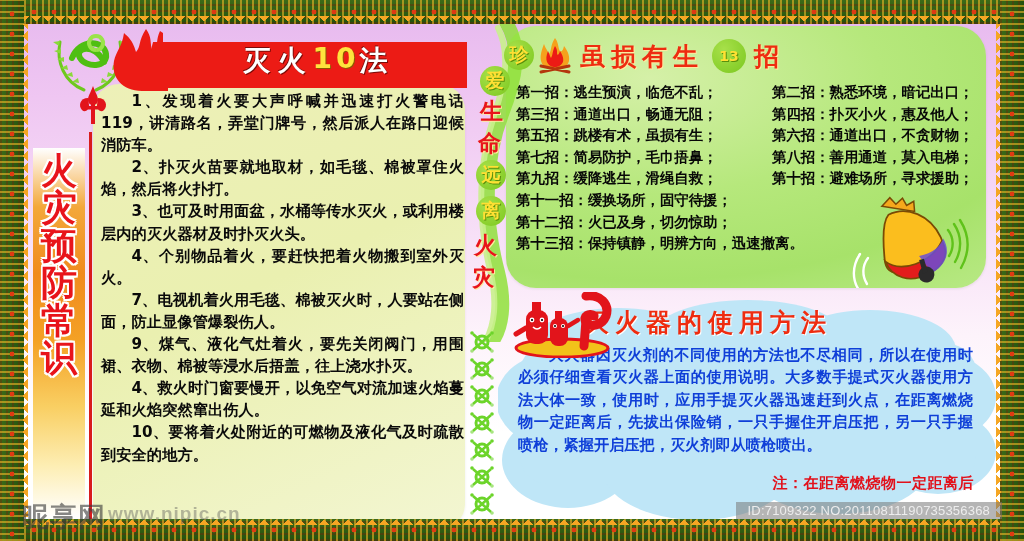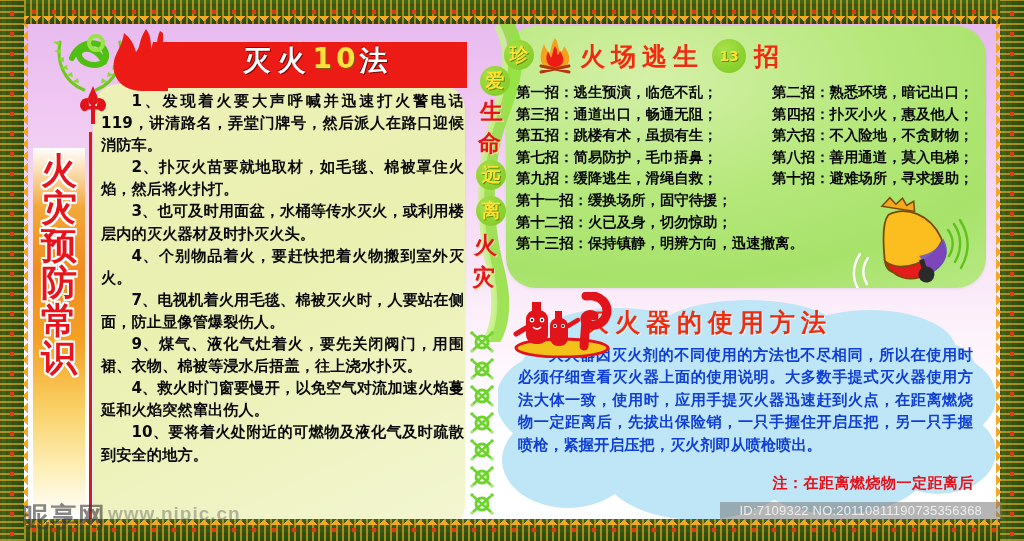--- a/index.html
+++ b/index.html
@@ -182,21 +182,21 @@
     letter-spacing:1px;
   }
   #wm-url{
     position:absolute;left:108px;bottom:16px;z-index:40;
     font-size:19px;font-weight:bold;color:rgba(90,90,90,.42);letter-spacing:1px;
     font-family:"Liberation Sans",sans-serif;
   }
   #wm-id{
     position:absolute;right:22px;bottom:22px;z-index:40;
     background:rgba(120,120,120,.55);color:#ededed;
-    font-size:13px;padding:1px 20px;letter-spacing:.2px;
+    font-size:13px;padding:1px 12px;letter-spacing:.2px;
     font-family:"Liberation Sans",sans-serif;
   }
 </style>
 </head>
 <body>
 
 <div id="poster">
 
   <div class="frame-band frame-top">
     <div class="band-tex"></div>
@@ -330,30 +330,30 @@
     </g>
   </svg>
 
   <div id="right-card">
     <div id="right-head">
       <svg style="width:34px;height:40px" viewBox="0 0 34 40">
         <path d="M17 2 C12 10 14 14 11 18 C8 12 7 11 6 8 C3 16 2 20 3 25 C5 32 11 34 17 34 C23 34 29 32 31 25 C32 19 29 14 26 10 C25 16 22 17 21 13 C20 9 20 6 17 2 Z" fill="#f5a11c"></path>
         <path d="M17 10 C14 16 15 19 13 22 C11 18 11 17 10 15 C8 20 8 23 9 26 C11 30 14 31 17 31 C20 31 23 30 25 26 C26 22 24 18 22 15 C21 19 19 20 19 17 C19 14 19 13 17 10 Z" fill="#ec1b15"></path>
         <path d="M3 36 L31 30 M3 30 L31 36" stroke="#b4360d" stroke-width="3" stroke-linecap="round"></path>
       </svg>
-      <span class="t">火场逃生</span>
+      <span class="t">虽损有生</span>
       <span class="b13">
         <span class="badge" style="left:0;top:0;width:34px;height:34px;font-size:14px;">13</span>
       </span>
       <span class="t">招</span>
     </div>
     <div id="tips">
         <div class="row"><span class="col a">第一招：逃生预演，临危不乱；</span><span class="col">第二招：熟悉环境，暗记出口；</span></div>
         <div class="row"><span class="col a">第三招：通道出口，畅通无阻；</span><span class="col">第四招：扑灭小火，惠及他人；</span></div>
-        <div class="row"><span class="col a">第五招：跳楼有术，虽损有生；</span><span class="col">第六招：不入险地，不贪财物；</span></div>
+        <div class="row"><span class="col a">第五招：跳楼有术，虽损有生；</span><span class="col">第六招：通道出口，不贪财物；</span></div>
         <div class="row"><span class="col a">第七招：简易防护，毛巾捂鼻；</span><span class="col">第八招：善用通道，莫入电梯；</span></div>
         <div class="row"><span class="col a">第九招：缓降逃生，滑绳自救；</span><span class="col">第十招：避难场所，寻求援助；</span></div>
         <div class="row"><span class="col">第十一招：缓换场所，固守待援；</span></div>
         <div class="row"><span class="col">第十二招：火已及身，切勿惊助；</span></div>
         <div class="row"><span class="col">第十三招：保持镇静，明辨方向，迅速撤离。</span></div>
       </div>
     <svg id="bell" viewBox="0 0 120 100">
       <g transform="rotate(-16 58 40)">
         <path d="M40 8 L50 2 L54 10 L62 6 L64 14 L72 12 L70 22 Z" fill="#f5a81c" stroke="#7a4a05" stroke-width="1.5"></path>
         <path d="M44 18 C64 14 84 30 88 54 C90 64 84 70 72 72 L40 76 C30 76 26 70 28 60 C32 38 38 22 44 18 Z" fill="#fbbe1e" stroke="#7a4a05" stroke-width="1.8"></path>

